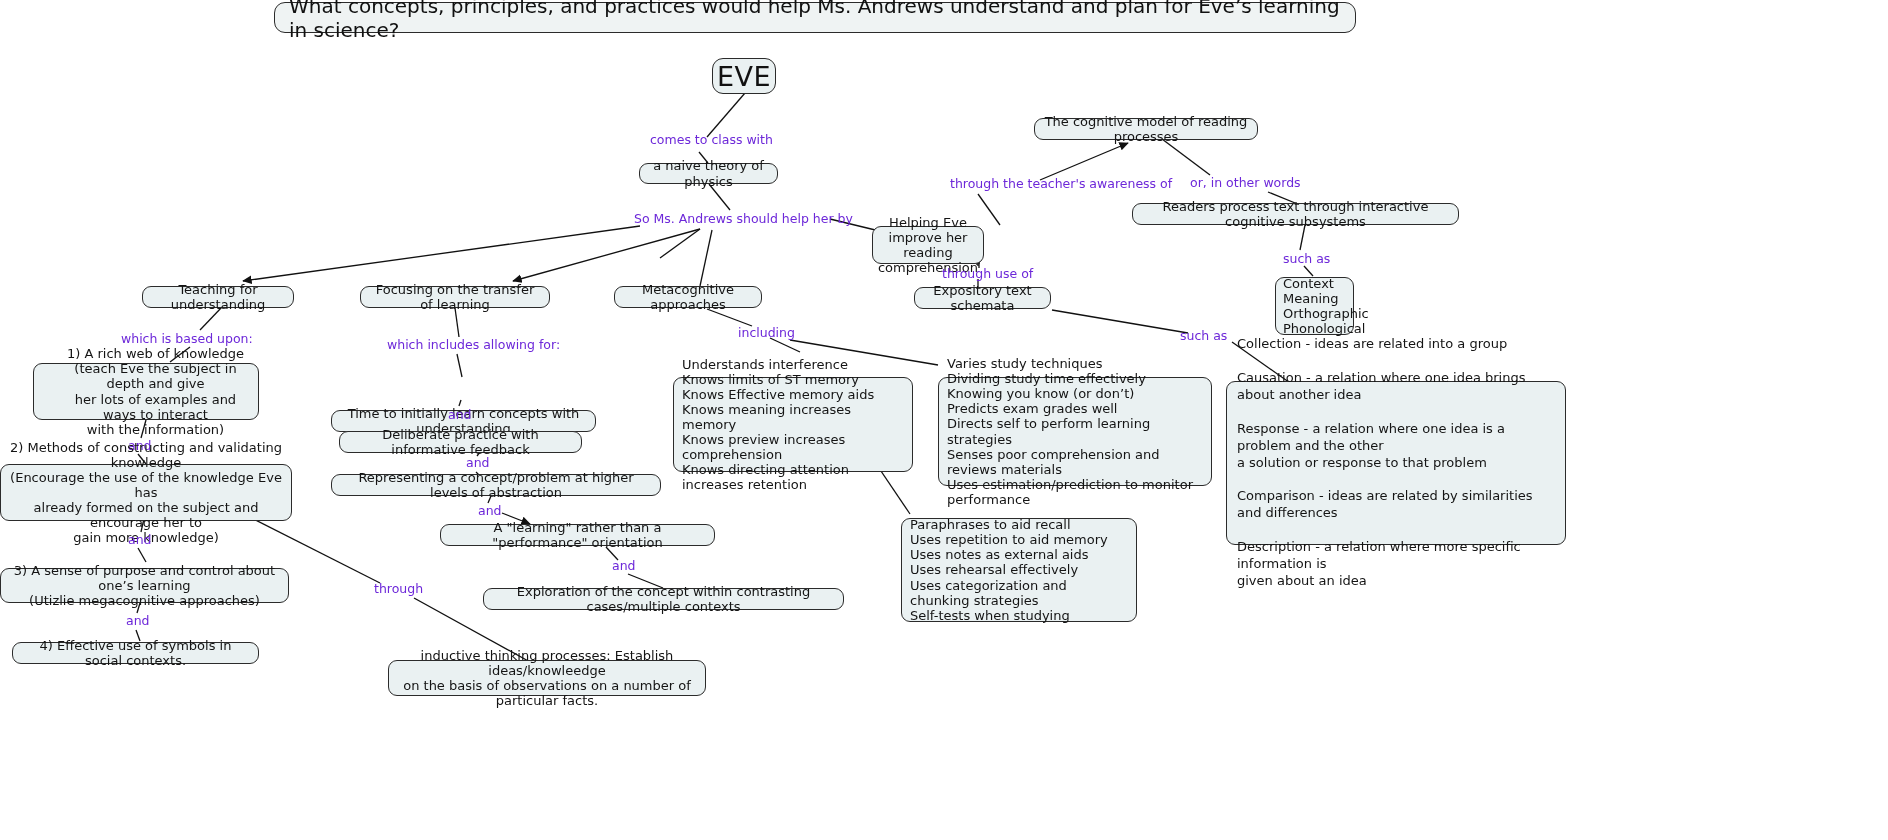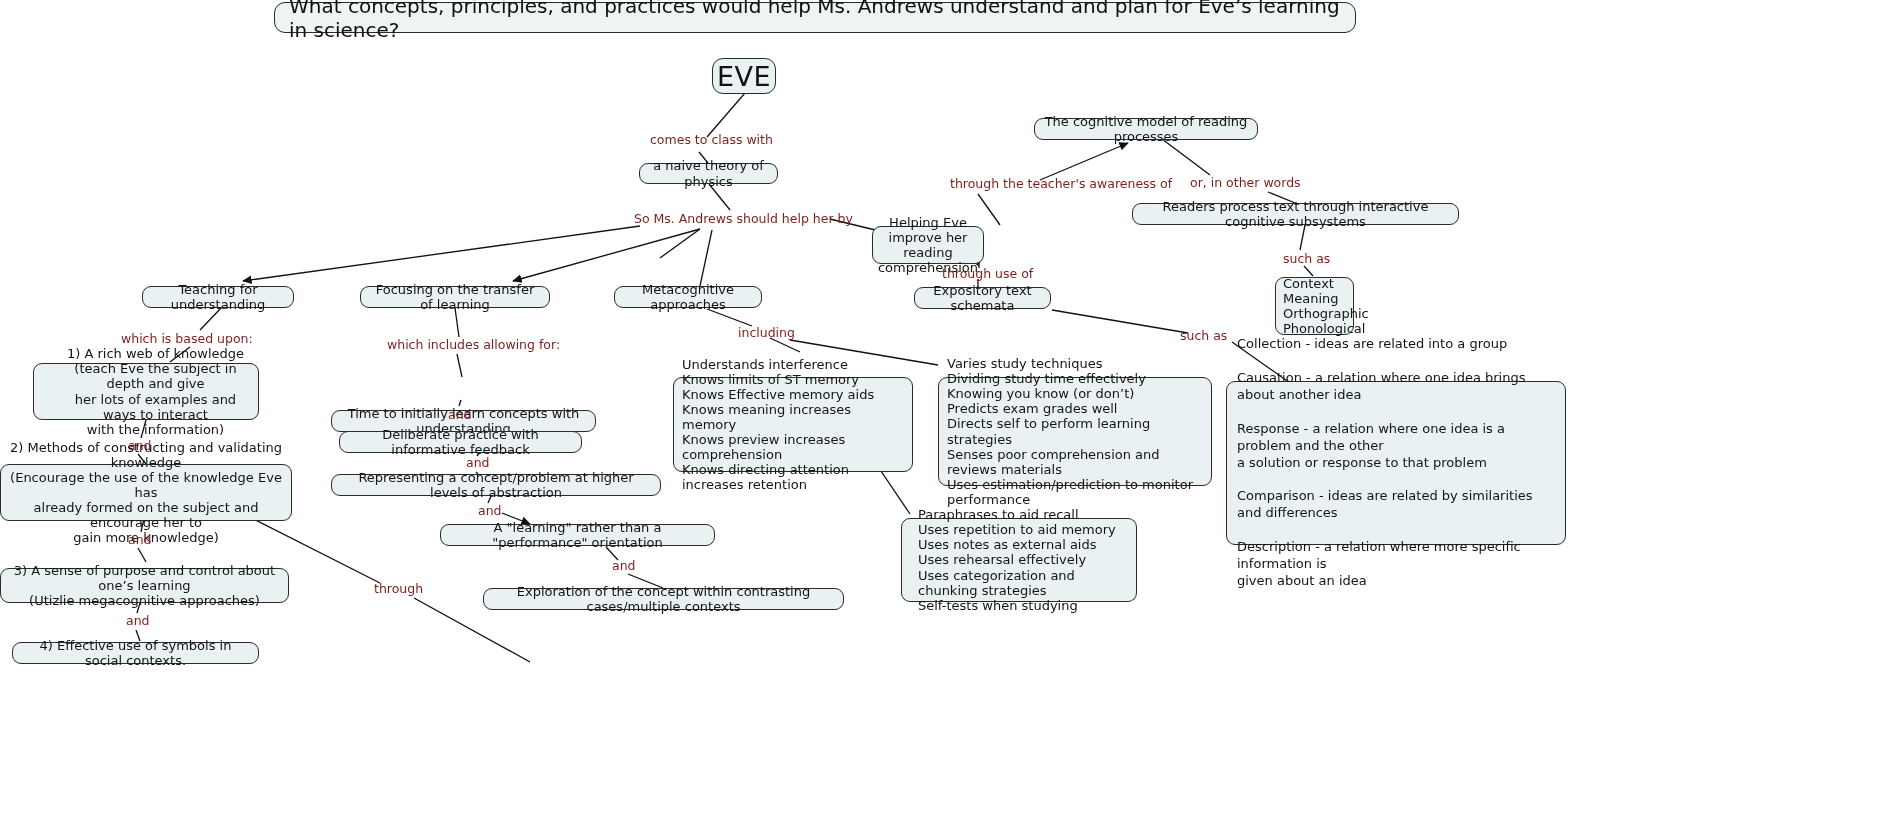--- a/index.html
+++ b/index.html
@@ -48,21 +48,21 @@
     border-radius:11px;
     font-size:27px;
     box-sizing:border-box;
     display:flex;align-items:center;justify-content:center;
     color:#111;
     letter-spacing:0.5px;
   }
   .linklabel{
     position:absolute;
     font-size:12.5px;
-    color:#7f1d1d;
+    color:#6d28d9;
     background:transparent;
     white-space:nowrap;
     line-height:1.1;
   }
 </style>
 </head>
 <body>
 
 <div id="canvas">
 
@@ -188,20 +188,22 @@
 
   <div class="node" style="left:0px;top:568px;width:289px;height:35px;">3) A sense of purpose and control about one’s learning
 (Utizlie megacognitive approaches)</div>
 
   <div class="linklabel" style="left:126px;top:614px;">and</div>
 
   <div class="node" style="left:12px;top:642px;width:247px;height:22px;">4) Effective use of symbols in social contexts.</div>
 
   <div class="linklabel" style="left:374px;top:582px;">through</div>
 
+  <div class="node" style="left:388px;top:660px;width:318px;height:36px;">inductive thinking processes: Establish ideas/knowleedge
+on the basis of observations on a number of particular facts.</div>
 
   <div class="node" style="left:360px;top:286px;width:190px;height:22px;">Focusing on the transfer of learning</div>
 
   <div class="linklabel" style="left:387px;top:338px;">which includes allowing for:</div>
 
   <div class="node" style="left:331px;top:378px;width:265px;height:22px;margin-top:32px;">Time to initially learn concepts with understanding</div>
 
   <div class="linklabel" style="left:448px;top:408px;">and</div>
 
   <div class="node" style="left:339px;top:431px;width:243px;height:22px;">Deliberate practice with informative feedback</div>
@@ -230,21 +232,21 @@
 Knows directing attention increases retention</div>
 
   <div class="node left" style="left:938px;top:350px;width:274px;height:109px;padding:6px 8px;margin-top:27px;">Varies study techniques
 Dividing study time effectively
 Knowing you know (or don’t)
 Predicts exam grades well
 Directs self to perform learning strategies
 Senses  poor comprehension and reviews materials
 Uses estimation/prediction to monitor performance</div>
 
-  <div class="node left" style="left:901px;top:518px;width:236px;height:84px;padding:6px 16px;">Paraphrases to aid recall
+  <div class="node left" style="left:901px;top:518px;width:236px;height:104px;padding:6px 8px;">Paraphrases to aid recall
 Uses repetition to aid memory
 Uses notes as external aids
 Uses rehearsal effectively
 Uses categorization and chunking strategies
 Self-tests when studying</div>
 
   <div class="node" style="left:872px;top:226px;width:112px;height:38px;">Helping Eve improve her
 reading comprehension</div>
 
   <div class="linklabel" style="left:950px;top:177px;">through the teacher's awareness of</div>

